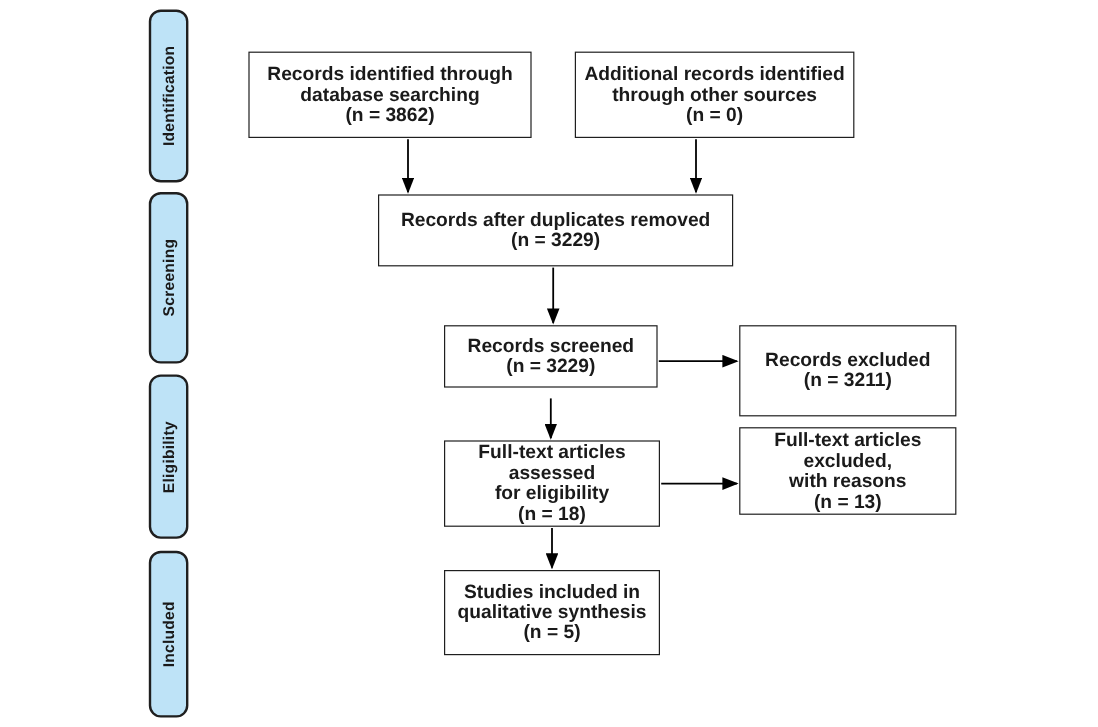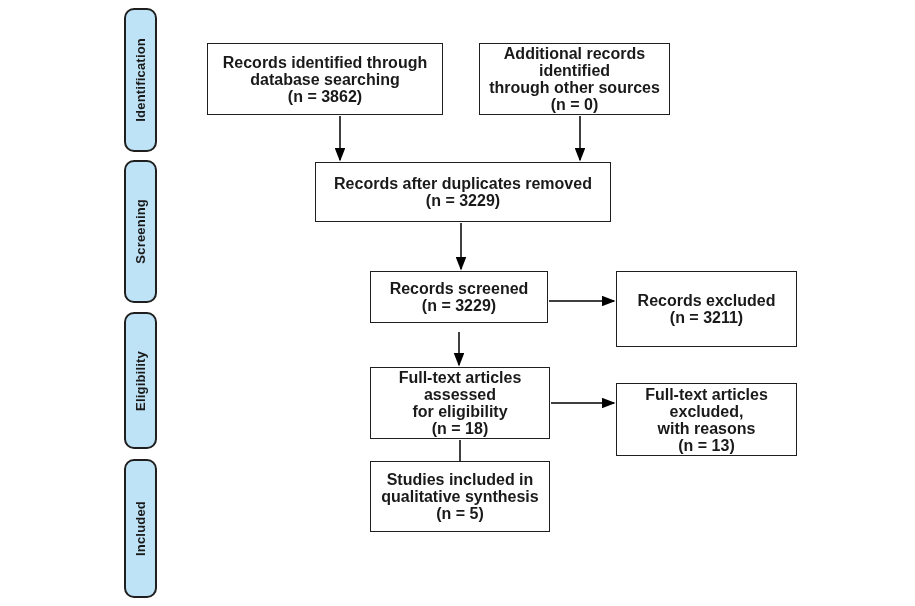--- a/index.html
+++ b/index.html
@@ -67,27 +67,27 @@
   .arrows .head {
     fill: var(--arrow, #000000);
   }
   
   #stage-identification { top: 8px;   height: 144px; }
   #stage-screening      { top: 160px; height: 143px; }
   #stage-eligibility    { top: 312px; height: 137px; }
   #stage-included       { top: 459px; height: 139px; }
   
   #box-identified        { left: 207px; top: 43px;  width: 236px; height: 72px; }
-  #box-additional        { left: 479px; top: 43px;  width: 191px; height: 72px; }
+  #box-additional        { left: 479px; top: 43px;  width: 233px; height: 72px; }
   #box-deduplicated      { left: 315px; top: 162px; width: 296px; height: 60px; }
   #box-screened          { left: 370px; top: 271px; width: 178px; height: 52px; }
   #box-excluded          { left: 616px; top: 271px; width: 181px; height: 76px; }
   #box-fulltext          { left: 370px; top: 367px; width: 180px; height: 72px; }
-  #box-fulltext-excluded { left: 616px; top: 383px; width: 181px; height: 73px; }
-  #box-included-studies  { left: 370px; top: 461px; width: 180px; height: 71px; }
+  #box-fulltext-excluded { left: 616px; top: 356px; width: 181px; height: 73px; }
+  #box-included-studies  { left: 370px; top: 475px; width: 180px; height: 71px; }
 </style>
 </head>
 <body>
 
 <div class="canvas">
 
   <div class="stage-pill" id="stage-identification">
     <span>Identification</span>
   </div>
   <div class="stage-pill" id="stage-screening">

